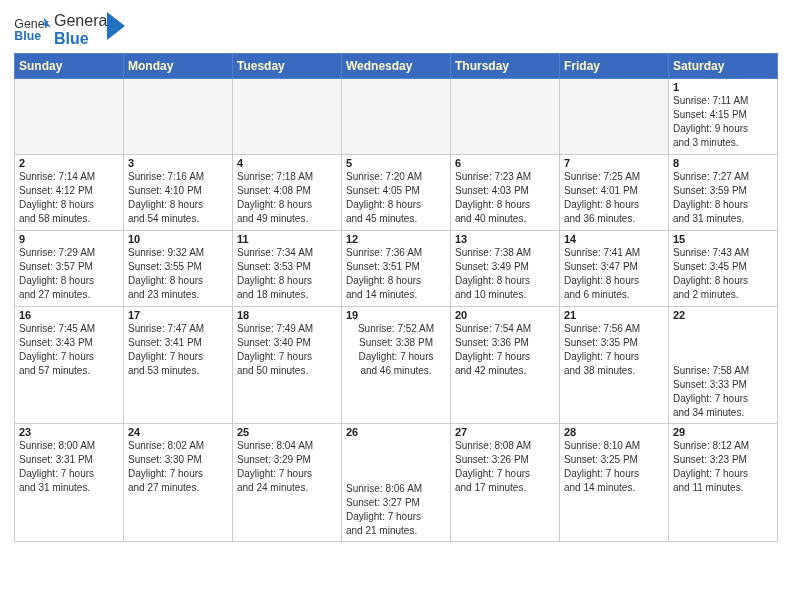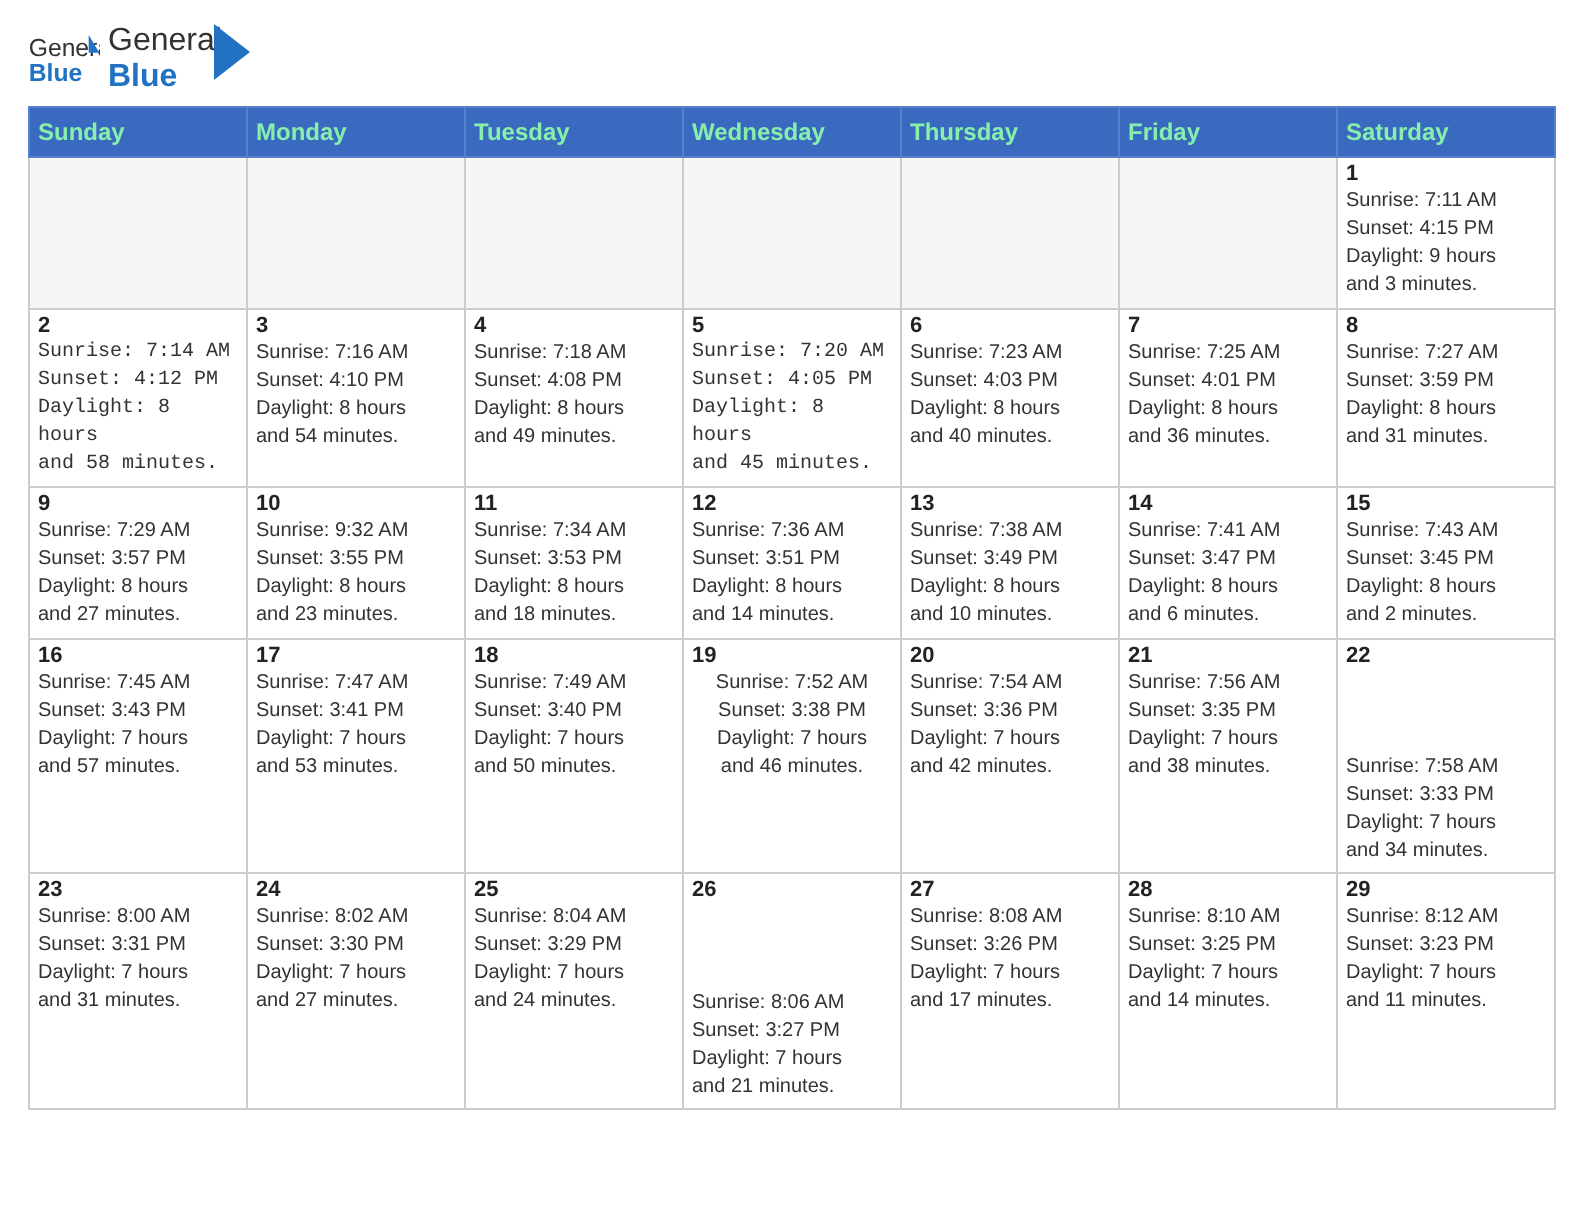--- a/index.html
+++ b/index.html
@@ -42,21 +42,21 @@
       font-size: 13px;
       color: #444;
     }
     .calendar {
       width: 100%;
       border-collapse: collapse;
       border: 1px solid #ccc;
     }
     .calendar th {
       background: #3a6abf;
-      color: #86efac;
+      color: #fef9c3;
       font-size: 12px;
       font-weight: bold;
       padding: 5px 4px;
       text-align: left;
       border: 1px solid #5580cc;
     }
     .calendar td {
       border: 1px solid #ccc;
       vertical-align: top;
       padding: 2px 4px 3px 4px;
@@ -134,42 +134,42 @@
             <span class="day-num">1</span>
             <div class="day-info" style="white-space: pre-line;">Sunrise: 7:11 AM
 Sunset: 4:15 PM
 Daylight: 9 hours
 and 3 minutes.</div>
           </td>
         </tr>
         <tr>
           <td>
             <span class="day-num">2</span>
-            <div class="day-info" style="white-space: pre-line; font-family: Liberation Mono, monospace;">Sunrise: 7:14 AM
+            <div class="day-info" style="white-space: pre-line;">Sunrise: 7:14 AM
 Sunset: 4:12 PM
 Daylight: 8 hours
 and 58 minutes.</div>
           </td>
           <td>
             <span class="day-num">3</span>
             <div class="day-info" style="white-space: pre-line;">Sunrise: 7:16 AM
 Sunset: 4:10 PM
 Daylight: 8 hours
 and 54 minutes.</div>
           </td>
           <td>
             <span class="day-num">4</span>
             <div class="day-info" style="white-space: pre-line;">Sunrise: 7:18 AM
 Sunset: 4:08 PM
 Daylight: 8 hours
 and 49 minutes.</div>
           </td>
           <td>
             <span class="day-num">5</span>
-            <div class="day-info" style="white-space: pre-line; font-family: Liberation Mono, monospace;">Sunrise: 7:20 AM
+            <div class="day-info" style="white-space: pre-line;">Sunrise: 7:20 AM
 Sunset: 4:05 PM
 Daylight: 8 hours
 and 45 minutes.</div>
           </td>
           <td>
             <span class="day-num">6</span>
             <div class="day-info" style="white-space: pre-line;">Sunrise: 7:23 AM
 Sunset: 4:03 PM
 Daylight: 8 hours
 and 40 minutes.</div>

